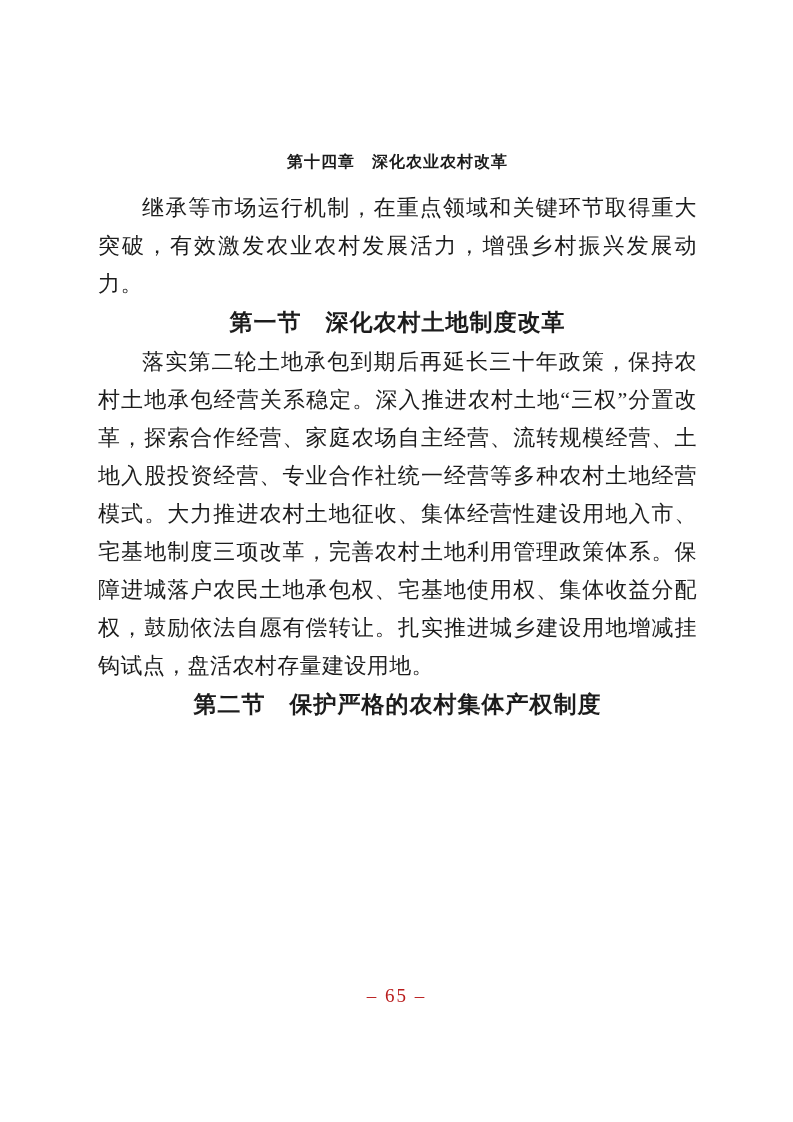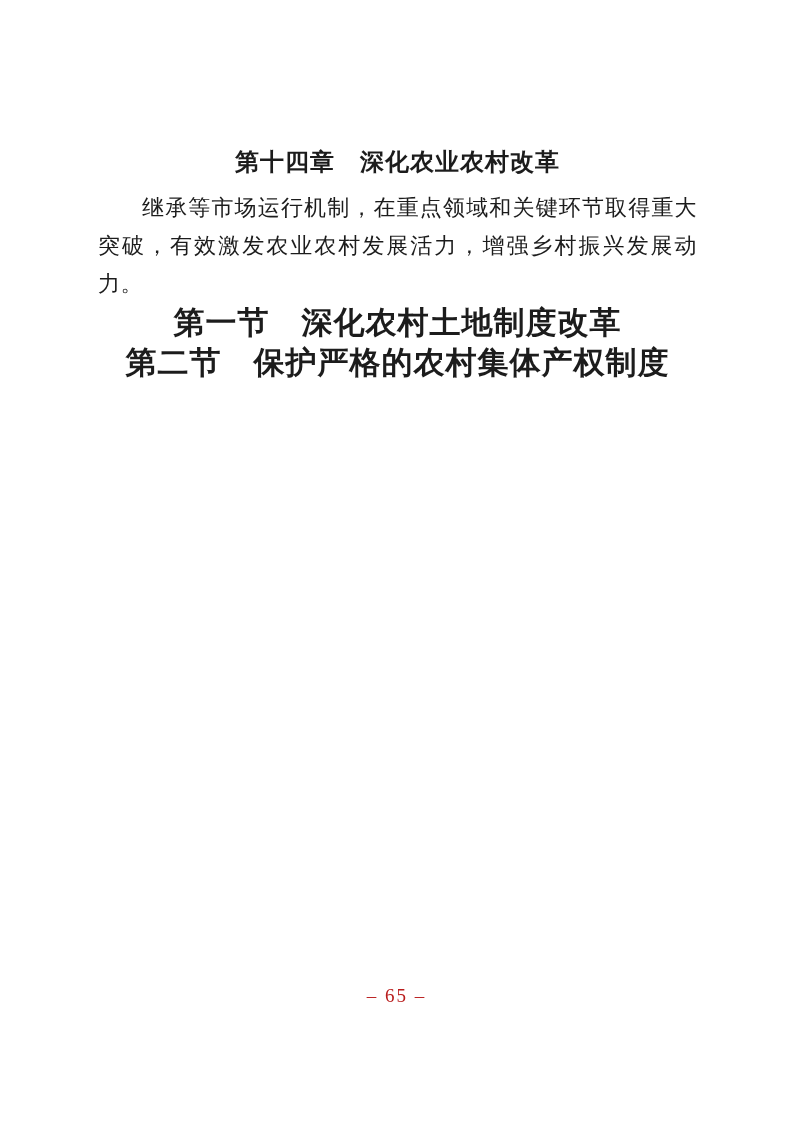--- a/index.html
+++ b/index.html
@@ -18,29 +18,29 @@
     box-sizing: border-box;
   }
   .doc-body {
     position: absolute;
     top: 143px;
     left: 98px;
     width: 599px;
   }
   .chapter-title {
     font-family: Liberation Sans, sans-serif;
-    font-size: 24px;
+    font-size: 16px;
     font-weight: 700;
     text-align: center;
     line-height: 38px;
     margin: 0 0 8px 0;
     letter-spacing: 1px;
   }
   .section-title {
-    font-size: 31px;
+    font-size: 23px;
     font-weight: 700;
     text-align: center;
     line-height: 40px;
     margin: 0;
     letter-spacing: 1px;
   }
   .body-para {
     font-size: 22px;
     line-height: 38px;
     margin: 0;
@@ -64,19 +64,20 @@
 <body>
 
 <div class="page">
   <div class="doc-body">
     <h1 class="chapter-title">第十四章　深化农业农村改革</h1>
 
     <p class="body-para">继承等市场运行机制，在重点领域和关键环节取得重大突破，有效激发农业农村发展活力，增强乡村振兴发展动力。</p>
 
     <h2 class="section-title">第一节　深化农村土地制度改革</h2>
 
+    <p class="body-para">落实第二轮土地承包到期后再延长三十年政策，保持农村土地承包经营关系稳定。深入推进农村土地“三权”分置改革，探索合作经营、家庭农场自主经营、流转规模经营、土地入股投资经营、专业合作社统一经营等多种农村土地经营模式。大力推进农村土地征收、集体经营性建设用地入市、宅基地制度三项改革，完善农村土地利用管理政策体系。保障进城落户农民土地承包权、宅基地使用权、集体收益分配权，鼓励依法自愿有偿转让。扎实推进城乡建设用地增减挂钩试点，盘活农村存量建设用地。</p>
 
     <h2 class="section-title">第二节　保护严格的农村集体产权制度</h2>
 
   </div>
 
   <div class="page-number">– 65 –</div>
 </div>
 
 </body></html>

